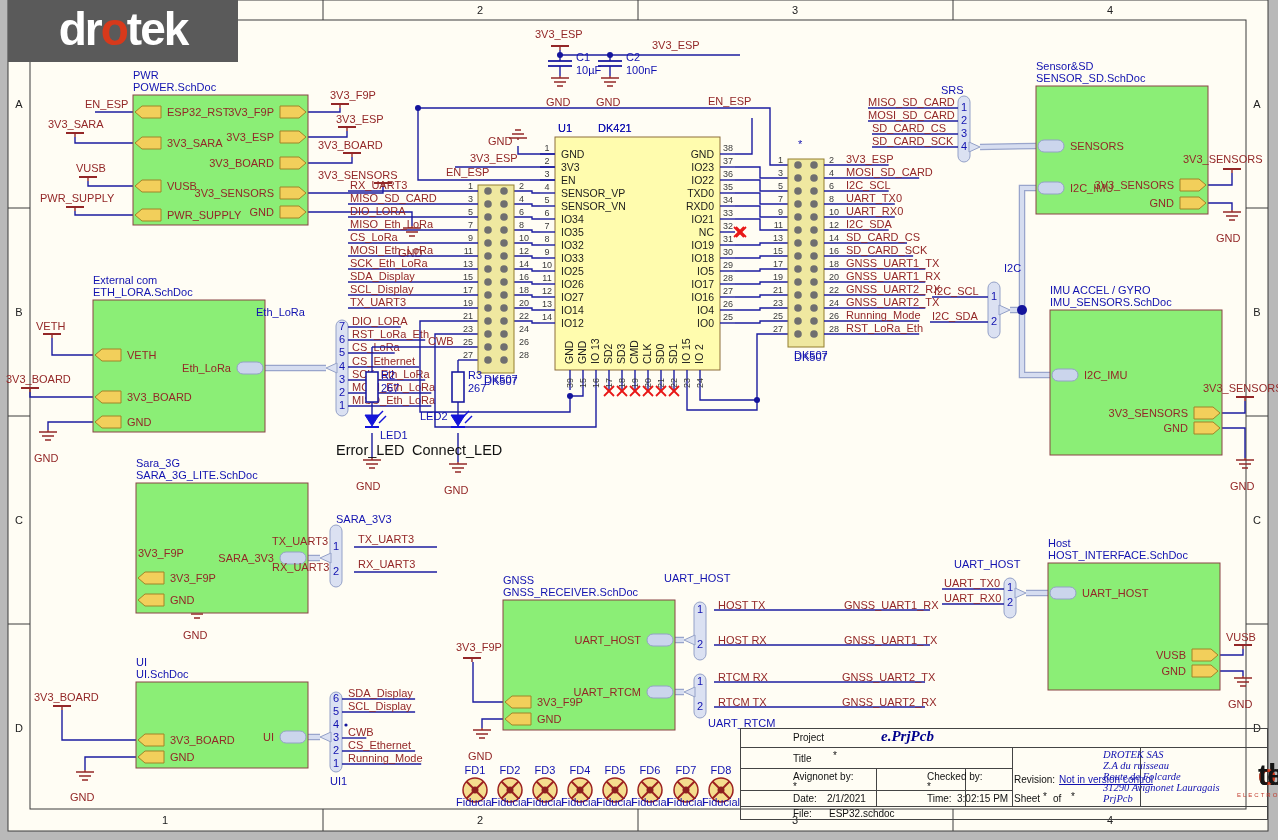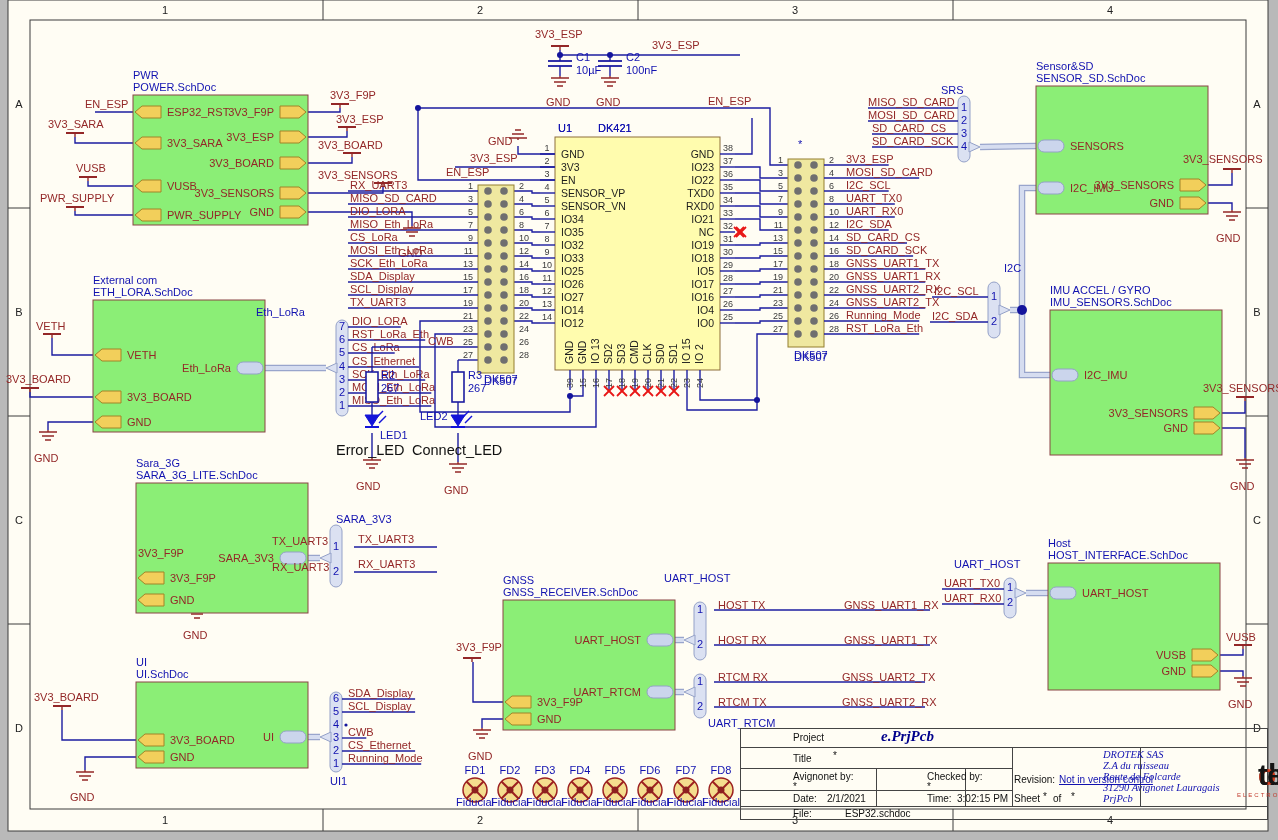--- a/index.html
+++ b/index.html
@@ -849,20 +849,21 @@
       <text x="468" y="379" class="tBlue" text-anchor="start">R3</text>
       <text x="468" y="392" class="tBlue" text-anchor="start">267</text>
       <text x="380" y="439" class="tBlue" text-anchor="start">LED1</text>
       <text x="420" y="420" class="tBlue" text-anchor="start">LED2</text>
       <text x="484" y="385" class="tBlue" text-anchor="start">DK507</text>
       <text x="794" y="361" class="tBlue" text-anchor="start">DK507</text>
       <text x="798" y="148" class="tBlue" text-anchor="start">*</text>
       <text x="336" y="455" class="tBlk" text-anchor="start">Error_LED</text>
       <text x="412" y="455" class="tBlk" text-anchor="start">Connect_LED</text>
     </svg>
+  <div id="logo"><span>dr</span><span class="red">o</span><span>tek</span></div>
 
   <div id="tb">
     <div class="ln" style="left:0;top:0;width:528px;height:1px"></div>
     <div class="ln" style="left:0;top:19px;width:528px;height:1px"></div>
     <div class="ln" style="left:0;top:40px;width:272px;height:1px"></div>
     <div class="ln" style="left:0;top:62px;width:272px;height:1px"></div>
     <div class="ln" style="left:0;top:78px;width:528px;height:1px"></div>
     <div class="ln" style="left:0;top:91px;width:528px;height:1px"></div>
     <div class="ln" style="left:0;top:0;width:1px;height:92px"></div>
     <div class="ln" style="left:527px;top:0;width:1px;height:92px"></div>
@@ -882,21 +883,21 @@
     <span class="blue" style="left:274px;top:46px">Not in version control</span>
     <span style="left:8px;top:65px">Date:</span>
     <span style="left:42px;top:65px">2/1/2021</span>
     <span style="left:142px;top:65px">Time:</span>
     <span style="left:172px;top:65px">3:02:15 PM</span>
     <span style="left:229px;top:65px">Sheet</span>
     <span style="left:258px;top:63px">*</span>
     <span style="left:268px;top:65px">of</span>
     <span style="left:286px;top:63px">*</span>
     <span style="left:8px;top:80px">File:</span>
-    <span style="left:60px;top:80px">ESP32.schdoc</span>
+    <span style="left:44px;top:80px">ESP32.schdoc</span>
     <span class="comp" style="left:278px;top:21px">DROTEK SAS</span>
     <span class="comp" style="left:278px;top:32px">Z.A du ruisseau</span>
     <span class="comp" style="left:278px;top:43px">Route de Folcarde</span>
     <span class="comp" style="left:278px;top:54px">31290 Avignonet Lauragais</span>
     <span class="comp" style="left:278px;top:65px">PrjPcb</span>
     <span class="lg" style="left:428px;top:30px">
         <span>dr</span>
         <span class="red">o</span>
         <span>tek</span>
       </span>

